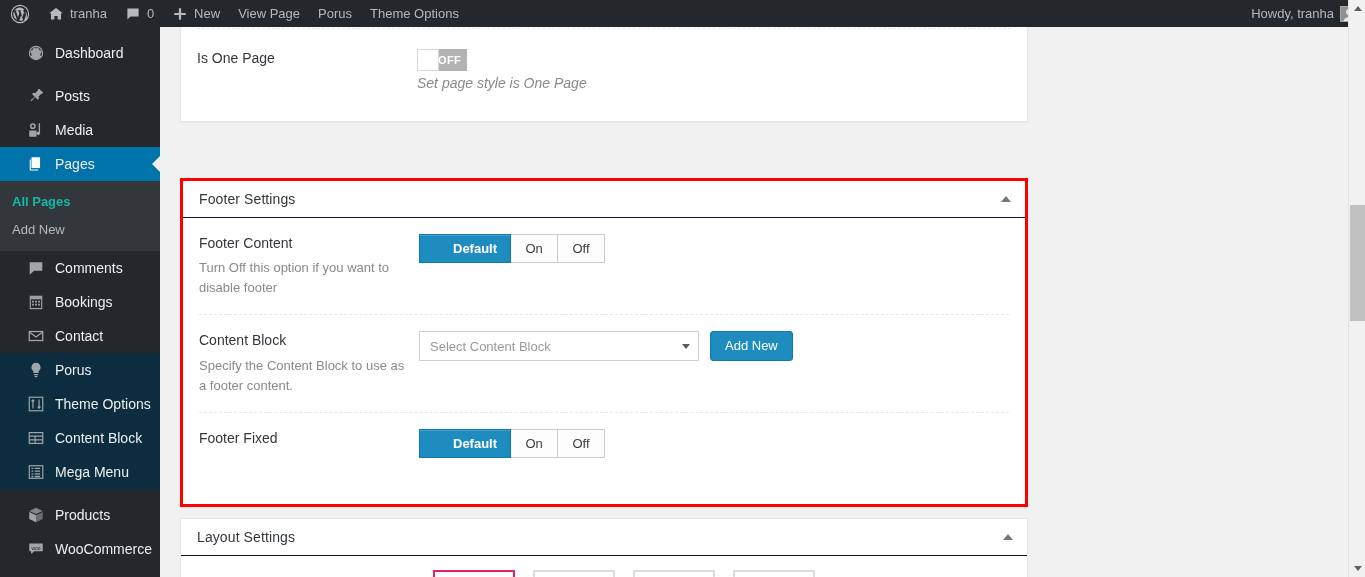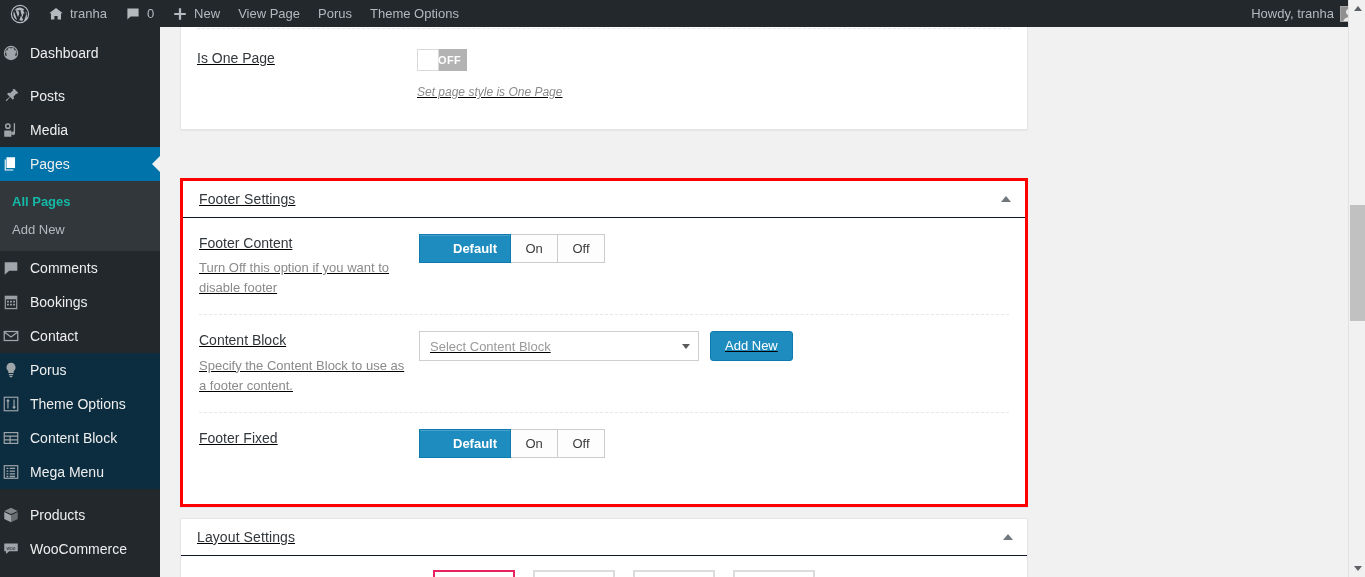--- a/index.html
+++ b/index.html
@@ -63,21 +63,21 @@
     width: 160px; height: 550px;
     background: #23282d;
     font-size: 14px;
     overflow: hidden;
     z-index: 40;
   }
   .menu-item {
     position: relative;
     display: flex; align-items: center;
     height: 34px;
-    padding-left: 1px;
+    padding-left: 26px;
     color: #eee;
     cursor: pointer;
   }
   .menu-item .mi-icon {
     width: 20px; height: 20px;
     display: flex; align-items: center; justify-content: center;
     margin-right: 9px;
     flex: 0 0 20px;
     color: #a0a5aa;
   }
@@ -125,21 +125,20 @@
   }
   .panel-wrap {
     position: absolute;
     left: 20px;
     width: 848px;
   }
   .panel {
     background: #7f1d1d;
     border: 1px solid #e5e5e5;
     box-shadow: 0 1px 1px rgba(0,0,0,0.04);
-    text-decoration: underline;
   }
   .panel-highlight {
     border: 3px solid #ff0000;
     padding: 0;
   }
   .panel-header {
     display: flex; align-items: center;
     height: 37px;
     padding: 0 14px 0 16px;
     border-bottom: 1px solid #0f172a;
@@ -176,25 +175,24 @@
     line-height: 1.3;
   }
   .field-desc {
     font-size: 13px;
     color: #8a8a8a;
     line-height: 1.55;
     margin-top: 6px;
     display: block;
   }
   .field-desc-italic {
-    font-size: 12px;
+    font-size: 14px;
     color: #8a8a8a;
     font-style: italic;
     display: block;
-    margin-top: 10px;
   }
   .field-control-col { flex: 1 1 auto; }
 
   
   .btn-group { display: inline-flex; }
   .bg-btn {
     height: 29px;
     min-width: 47px;
     padding: 0 13px;
     font-size: 13px;

